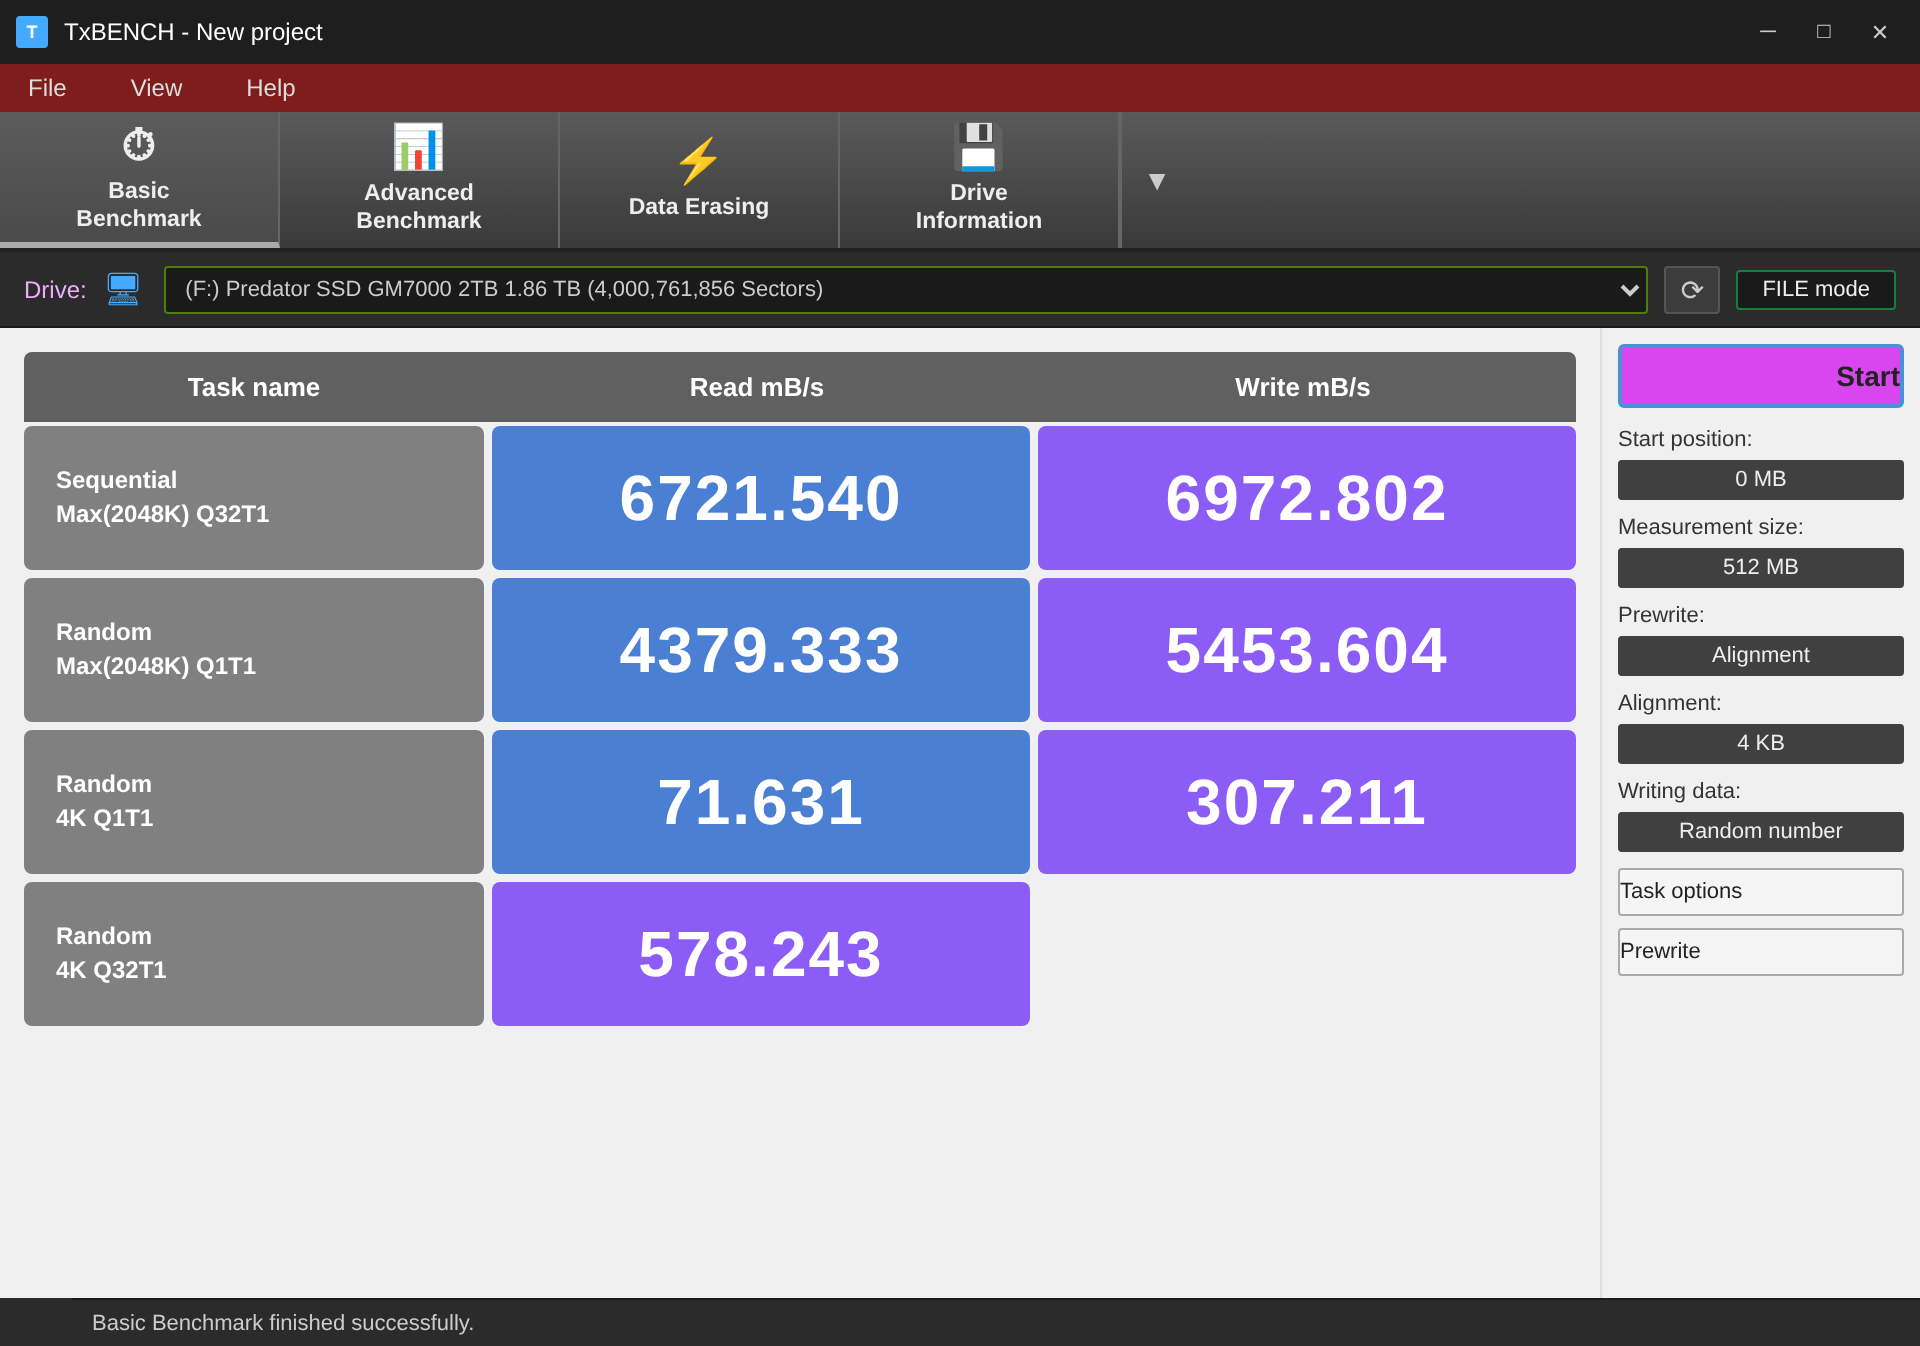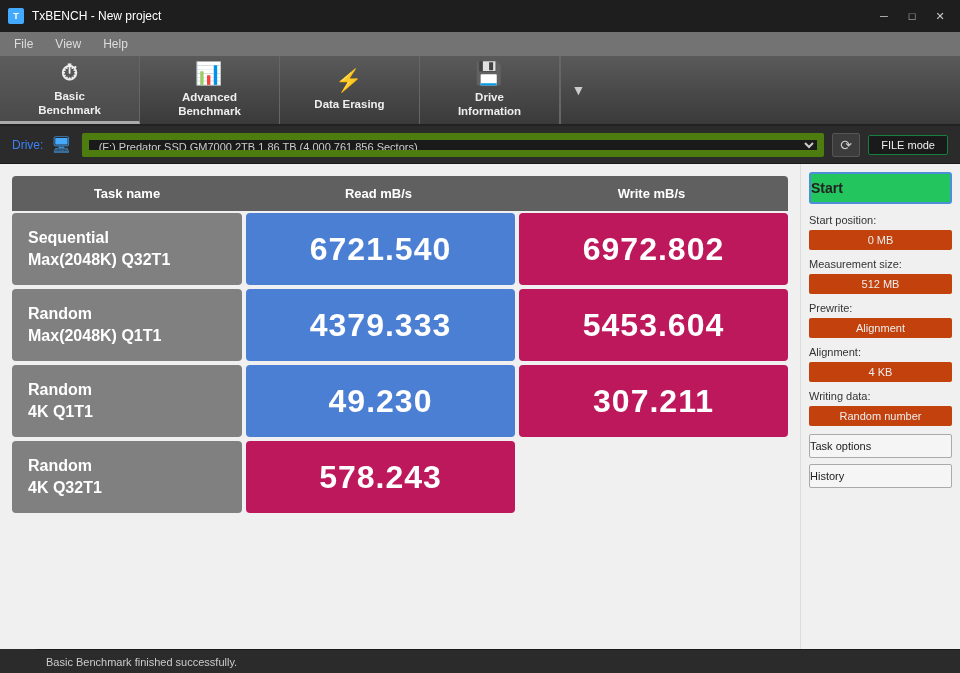--- a/index.html
+++ b/index.html
@@ -34,26 +34,26 @@
     .titlebar-controls { display: flex; gap: 4px; }
     .titlebar-btn {
       width: 24px; height: 16px;
       display: flex; align-items: center; justify-content: center;
       font-size: 11px; color: #ccc; cursor: pointer;
       border: none; background: transparent;
     }
 
     
     .menubar {
-      background: #737373;
+      background: #7f1d1d;
       height: 24px;
       display: flex;
       align-items: center;
       padding: 0 4px;
-      gap: 2px;
+      gap: 12px;
     }
     .menu-item {
       color: #ddd;
       font-size: 12px;
       padding: 2px 10px;
       cursor: pointer;
       border-radius: 2px;
     }
 
     
@@ -100,26 +100,26 @@
     
     .drivebar {
       background: #2b2b2b;
       height: 38px;
       display: flex;
       align-items: center;
       padding: 0 12px;
       gap: 8px;
       border-bottom: 1px solid #1a1a1a;
     }
-    .drive-label { color: #3b82f6; font-size: 12px; }
+    .drive-label { color: #f0abfc; font-size: 12px; }
     .drive-select {
       flex: 1;
       background: #1a1a1a;
       color: #ccc;
-      border: 7px solid #4d7c0f;
+      border: 1px solid #4d7c0f;
       height: 24px;
       font-size: 11px;
       padding: 0 6px;
       border-radius: 2px;
       cursor: pointer;
     }
     .drive-refresh-btn {
       width: 28px; height: 24px;
       background: #3c3c3c;
       border: 1px solid #555;
@@ -172,40 +172,40 @@
       gap: 4px;
       margin-bottom: 4px;
     }
     .bench-name {
       background: #808080;
       color: #fff;
       display: flex;
       align-items: center;
       justify-content: flex-start;
       padding: 0 16px;
-      font-size: 16px;
+      font-size: 12px;
       font-weight: bold;
       border-radius: 4px;
       line-height: 1.4;
       min-height: 72px;
     }
     .bench-read {
       background: #4a7fd4;
       color: #fff;
       display: flex;
       align-items: center;
       justify-content: center;
       font-size: 32px;
       font-weight: bold;
       border-radius: 4px;
       letter-spacing: 1px;
       min-height: 72px;
     }
     .bench-write {
-      background: #be185d;
+      background: #8b5cf6;
       color: #fff;
       display: flex;
       align-items: center;
       justify-content: center;
       font-size: 32px;
       font-weight: bold;
       border-radius: 4px;
       letter-spacing: 1px;
       min-height: 72px;
     }
@@ -214,38 +214,38 @@
     .right-panel {
       width: 160px;
       background: #f0f0f0;
       padding: 8px;
       display: flex;
       flex-direction: column;
       gap: 4px;
       border-left: 1px solid #ddd;
     }
     .rp-start-btn {
-      background: #22c55e;
+      background: #d946ef;
       border: 2px solid #4a90d9;
       color: #222;
       font-size: 14px;
       font-weight: bold;
       padding: 6px 0;
-      text-align: left;
+      text-align: right;
       cursor: pointer;
       border-radius: 3px;
       margin-bottom: 4px;
     }
     .rp-label {
       color: #333;
       font-size: 11px;
       margin-top: 2px;
     }
     .rp-value {
-      background: #c2410c;
+      background: #404040;
       color: #eee;
       font-size: 11px;
       text-align: center;
       padding: 4px 0;
       border-radius: 2px;
       margin-bottom: 2px;
     }
     .rp-btn {
       background: #f5f5f5;
       border: 1px solid #aaa;
@@ -339,21 +339,21 @@
     </div>
 
     <div class="bench-row">
       <div class="bench-name">Random<br>Max(2048K) Q1T1</div>
       <div class="bench-read">4379.333</div>
       <div class="bench-write">5453.604</div>
     </div>
 
     <div class="bench-row">
       <div class="bench-name">Random<br>4K Q1T1</div>
-      <div class="bench-read">49.230</div>
+      <div class="bench-read">71.631</div>
       <div class="bench-write">307.211</div>
     </div>
 
     <div class="bench-row">
       <div class="bench-name">Random<br>4K Q32T1</div>
       <div class="bench-write">578.243</div>
     </div>
   </div>
 
   <div class="right-panel">
@@ -368,19 +368,19 @@
     <span class="rp-label">Prewrite:</span>
     <div class="rp-value">Alignment</div>
 
     <span class="rp-label">Alignment:</span>
     <div class="rp-value">4 KB</div>
 
     <span class="rp-label">Writing data:</span>
     <div class="rp-value">Random number</div>
 
     <button class="rp-btn">Task options</button>
-    <button class="rp-btn">History</button>
+    <button class="rp-btn">Prewrite</button>
   </div>
 </div>
 
 <div class="statusbar">
   <span class="statusbar-text">Basic Benchmark finished successfully.</span>
 </div>
 
 </body></html>

